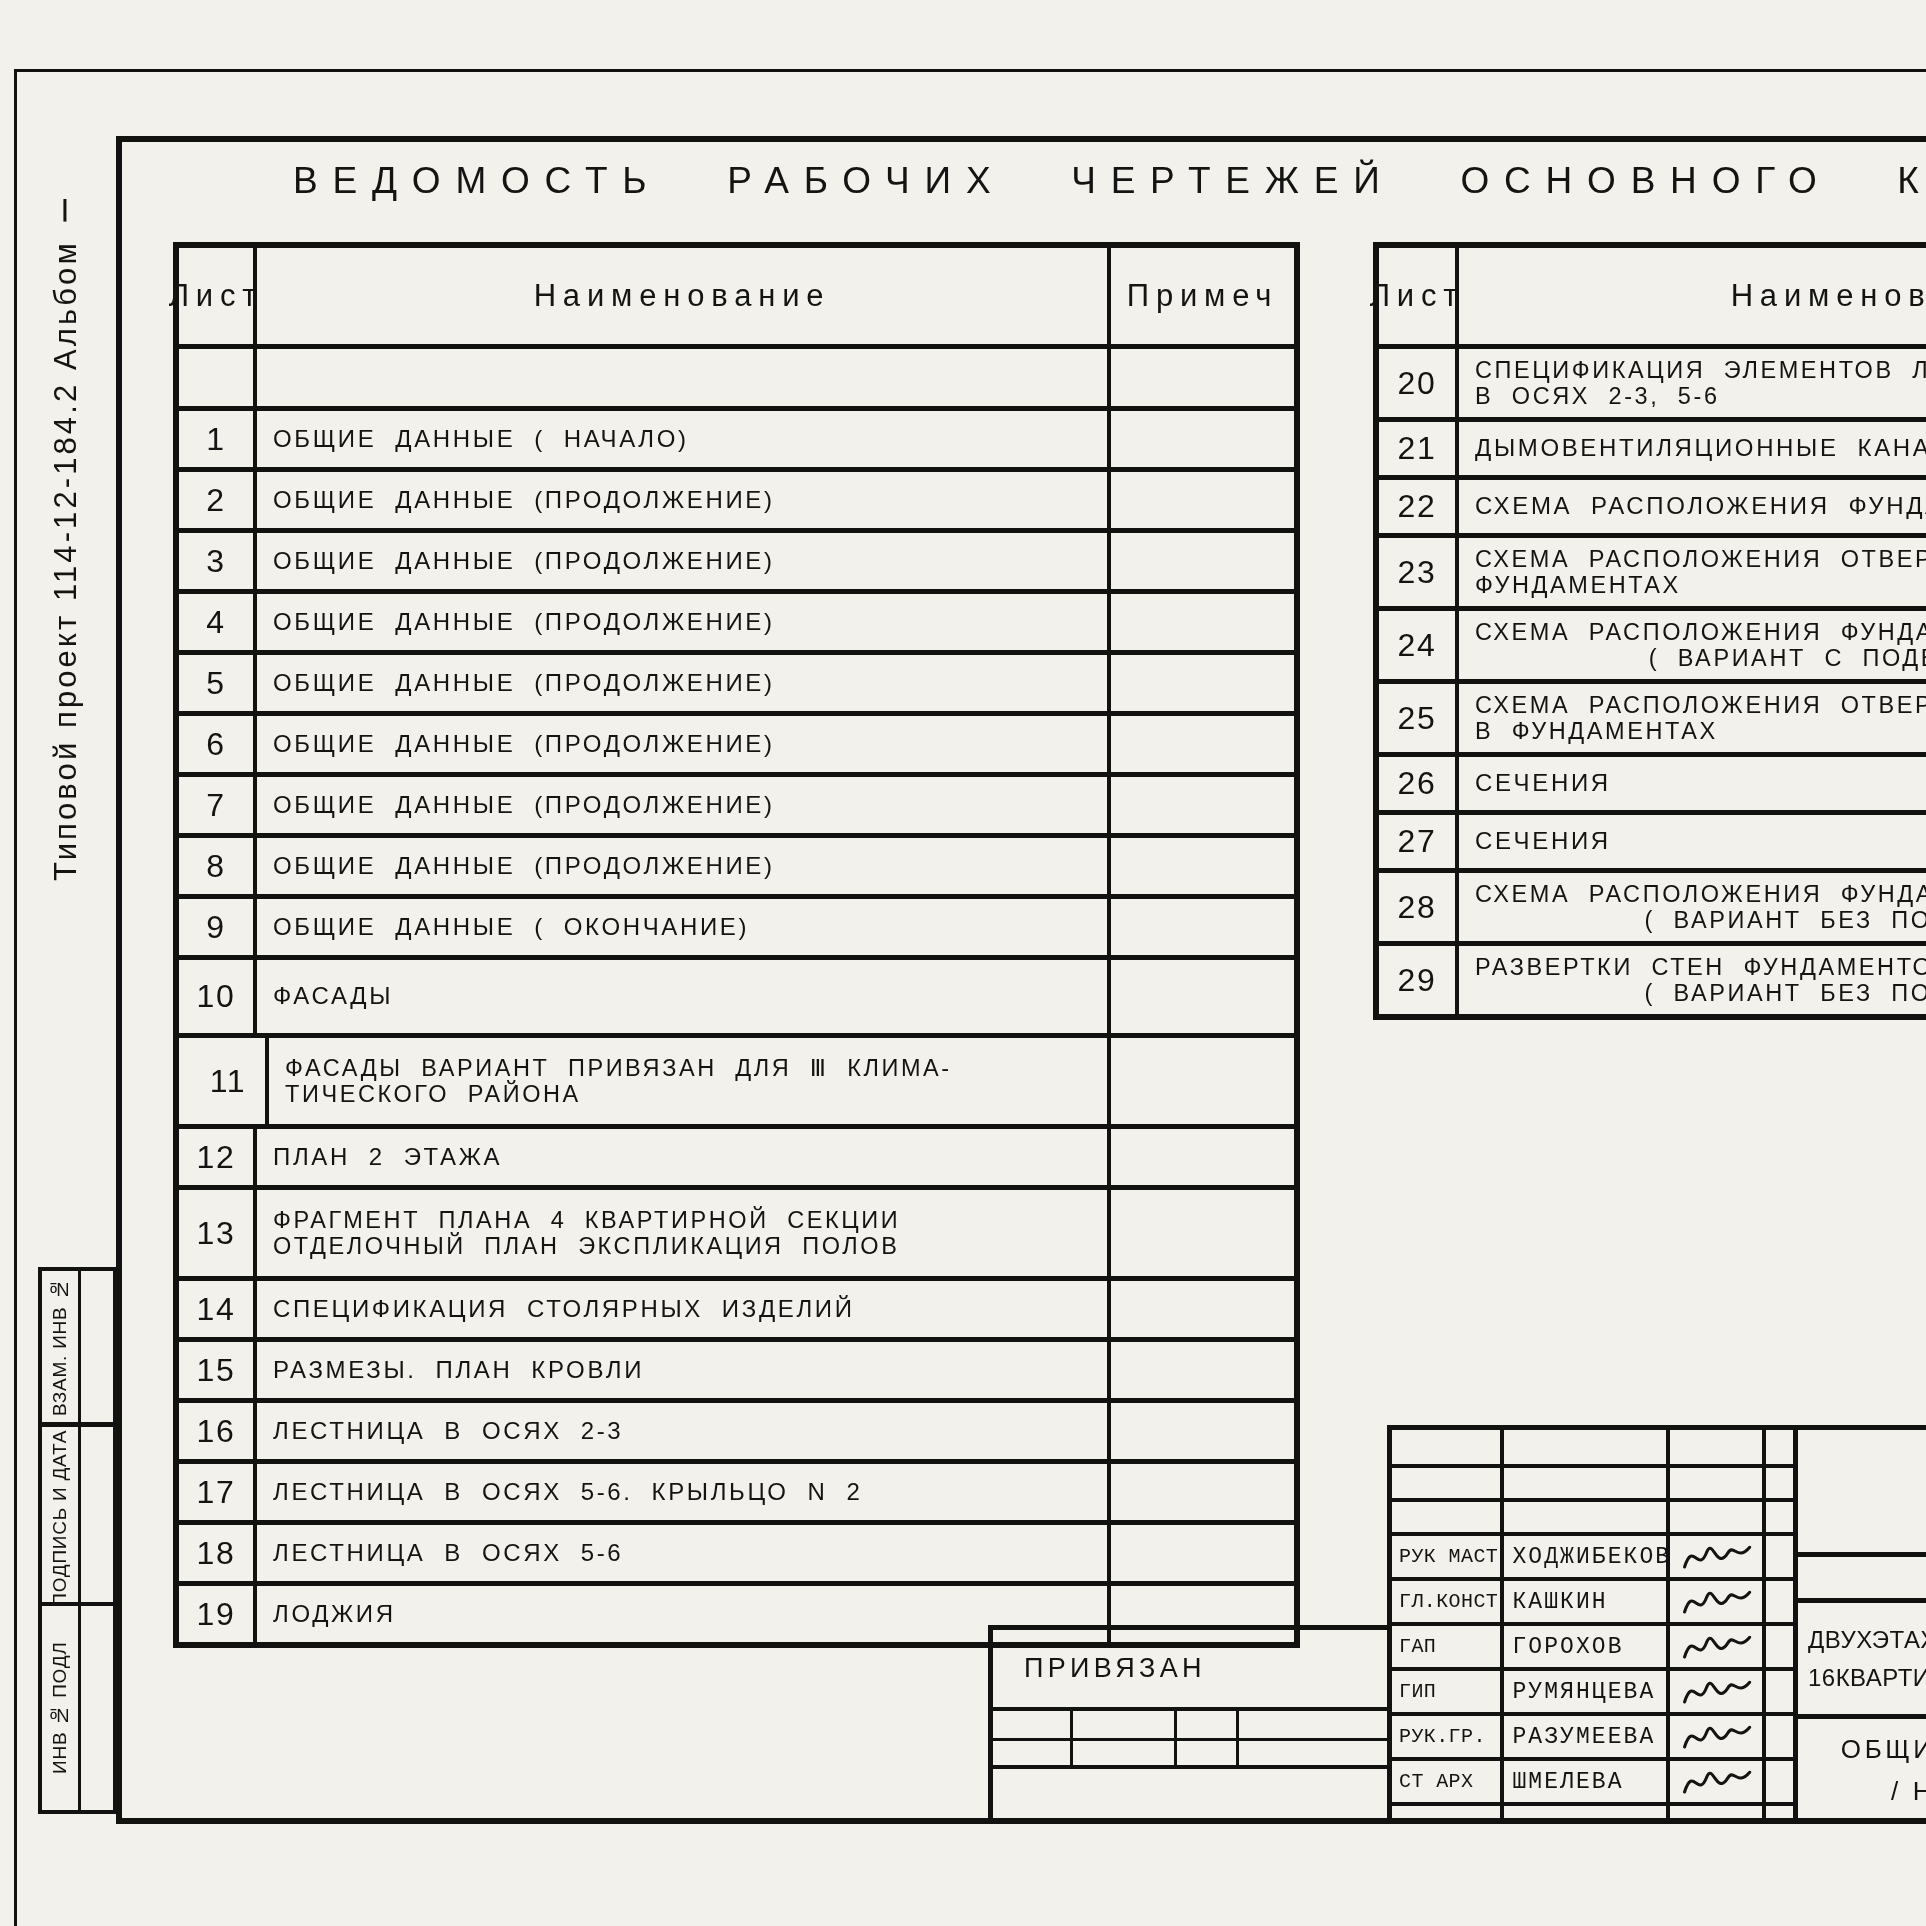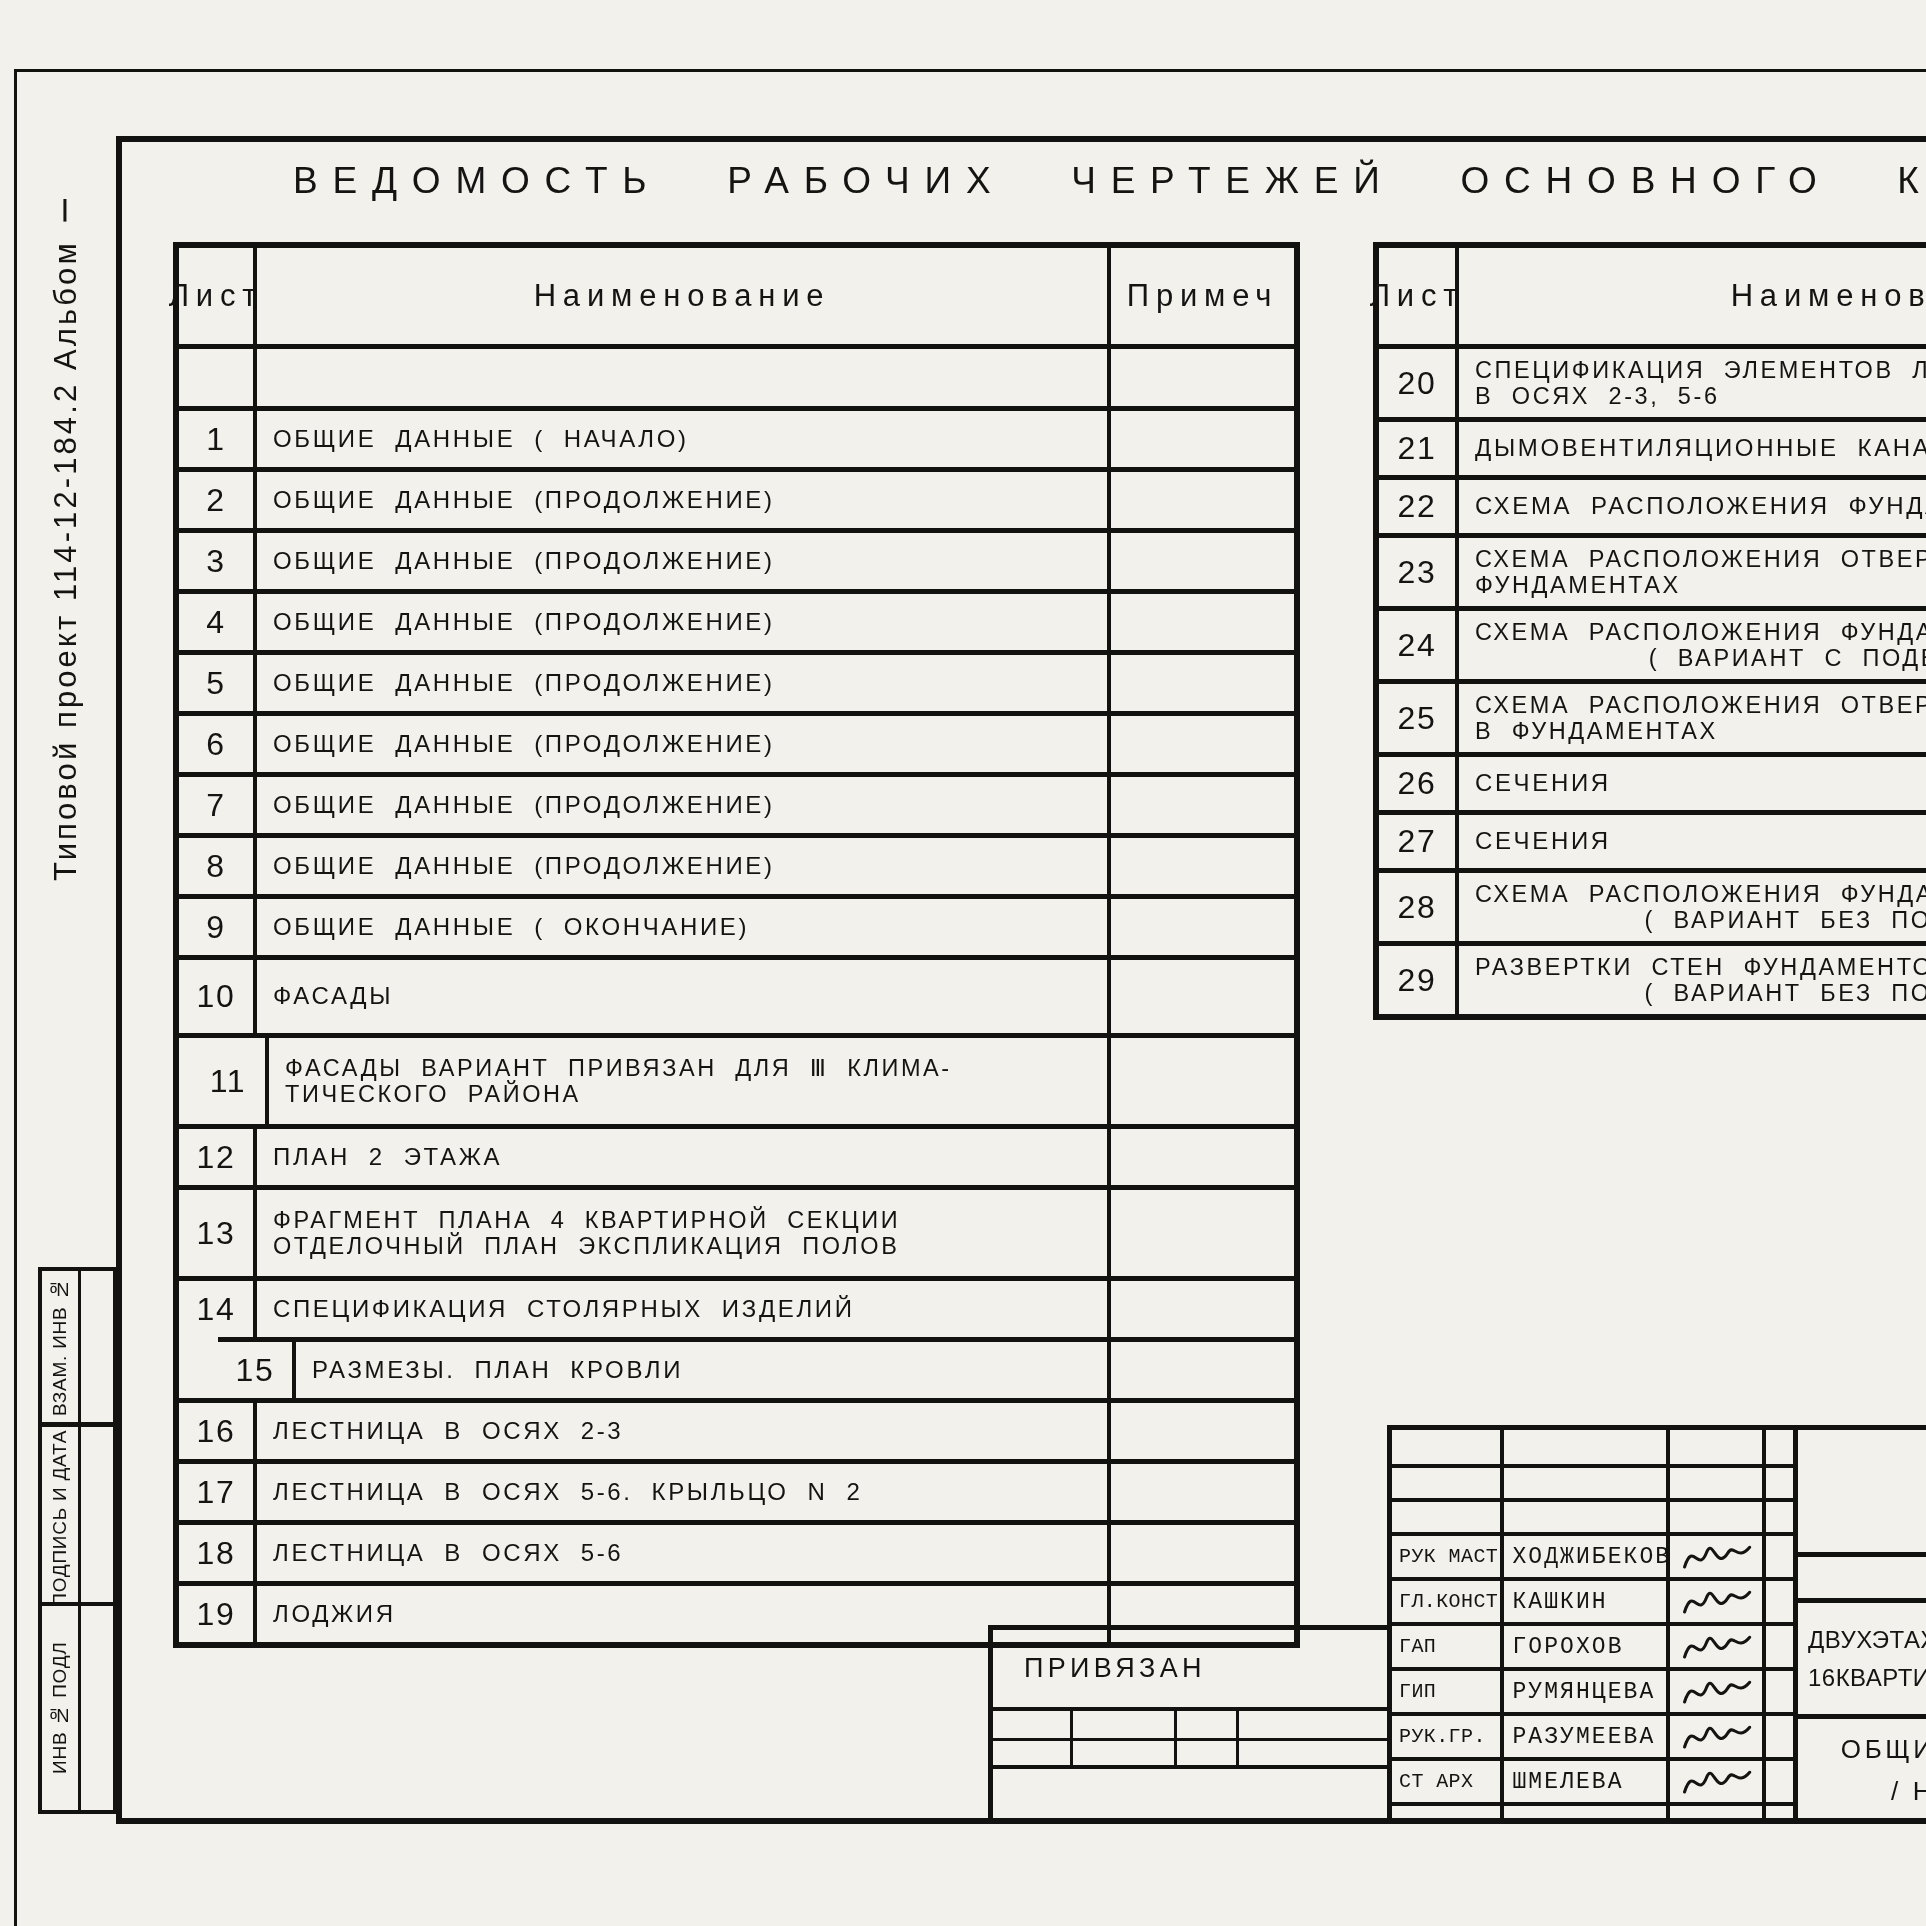--- a/index.html
+++ b/index.html
@@ -251,21 +251,21 @@
         </div>
         <div></div>
       </div>
       <div class="t-row" style="height: 61px;">
         <div class="c-num">14</div>
         <div class="c-name">
           <div class="line">СПЕЦИФИКАЦИЯ СТОЛЯРНЫХ ИЗДЕЛИЙ</div>
         </div>
         <div></div>
       </div>
-      <div class="t-row" style="height: 61px; margin-left: 39px;">
+      <div class="t-row" style="height: 61px;">
         <div class="c-num">15</div>
         <div class="c-name">
           <div class="line">РАЗМЕЗЫ. ПЛАН КРОВЛИ</div>
         </div>
         <div></div>
       </div>
       <div class="t-row" style="height: 61px;">
         <div class="c-num">16</div>
         <div class="c-name">
           <div class="line">ЛЕСТНИЦА В ОСЯХ 2-3</div>

